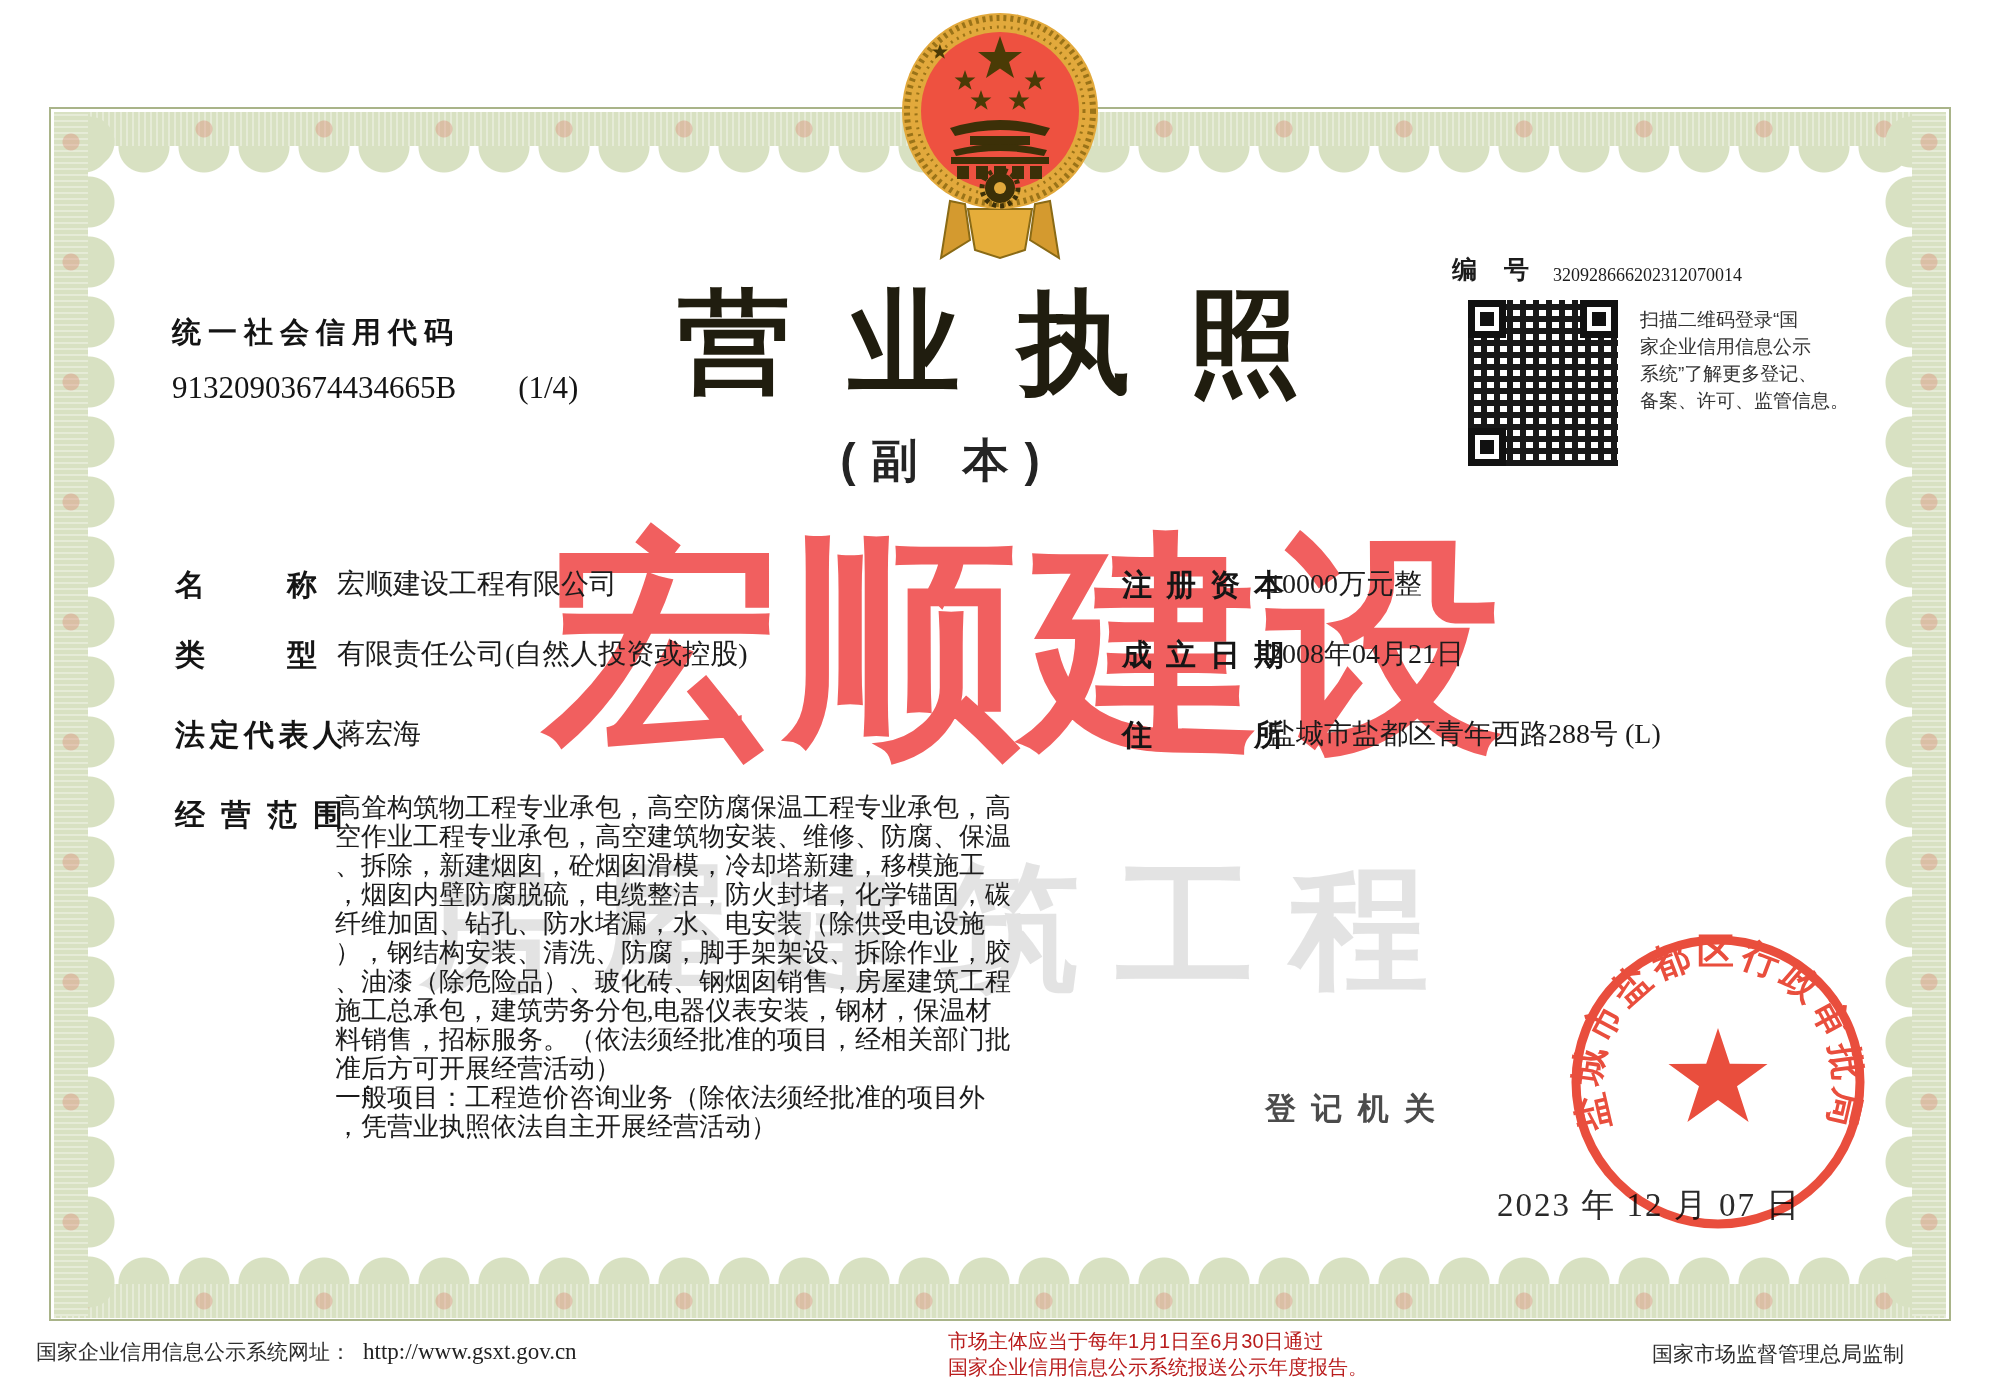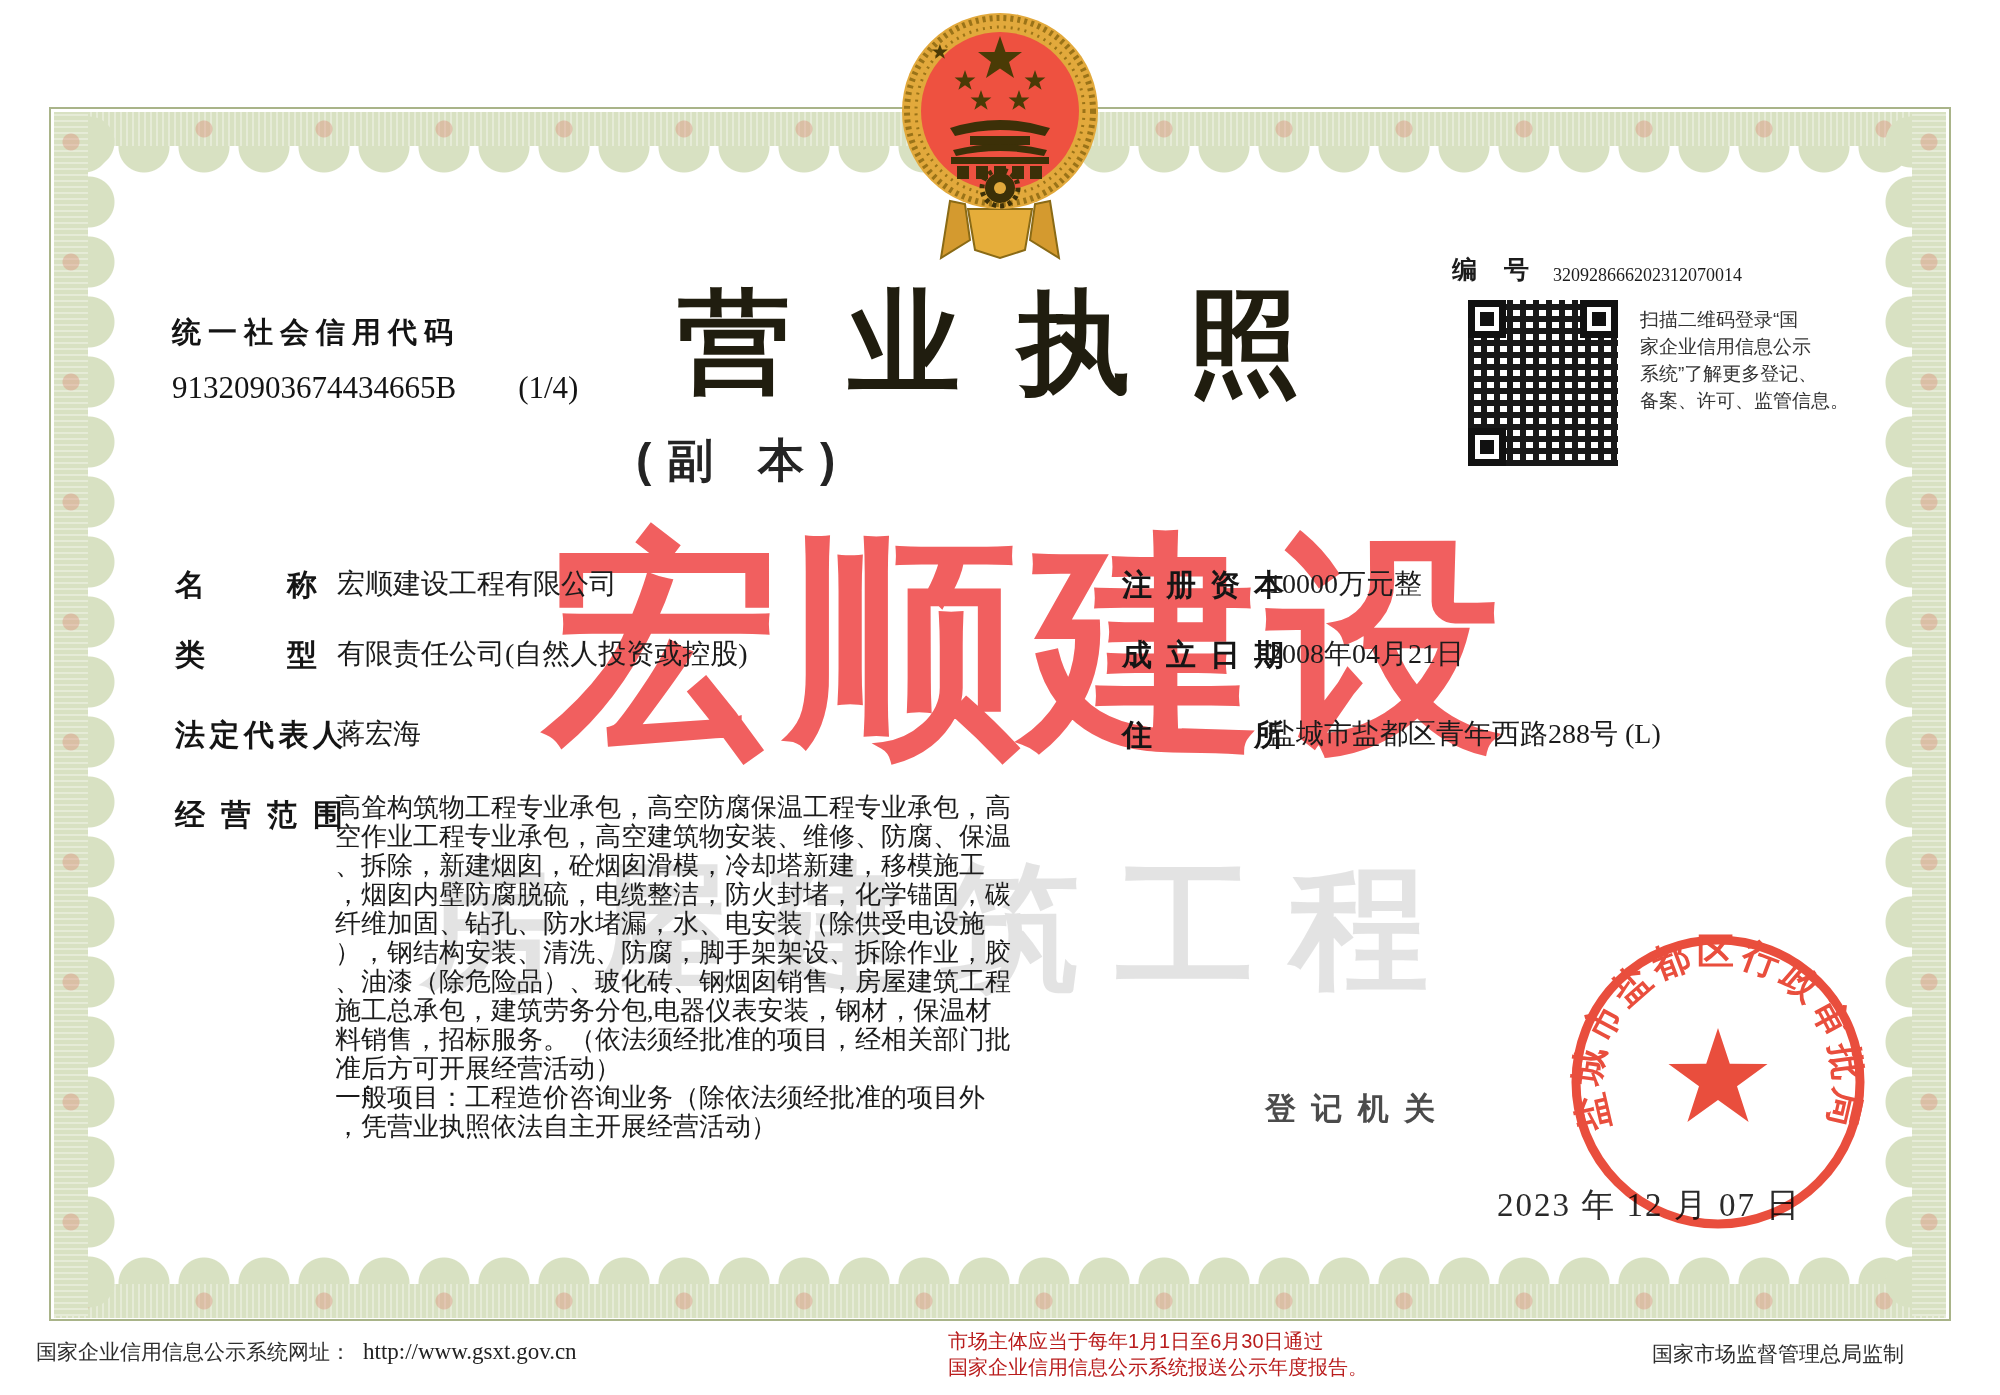--- a/index.html
+++ b/index.html
@@ -34,21 +34,21 @@
        letter-spacing:36px;color:#c9c9c9;opacity:.5;z-index:1;white-space:nowrap;}
 
   
   .credit-label{left:172px;top:313px;font-size:29px;font-weight:700;letter-spacing:7px;color:#141414;z-index:2;}
   .credit-code-row{left:172px;top:370px;z-index:2;font-family:"Liberation Serif",serif;font-size:31px;color:#141414;display:flex;gap:62px;align-items:flex-end;}
   .serial-row{left:1452px;top:253px;z-index:2;font-size:25px;color:#1c1c1c;display:flex;align-items:flex-end;gap:14px;white-space:nowrap;}
   .serial-label{font-weight:700;letter-spacing:10px;}
   .serial-number{font-family:"Liberation Serif",serif;font-size:18px;}
   .doc-title{left:620px;width:640px;top:284px;text-align:left;font-size:112px;line-height:1.05;
              font-weight:900;letter-spacing:58px;padding-left:58px;box-sizing:border-box;color:#201d0f;z-index:2;white-space:nowrap;}
-  .doc-subtitle{left:620px;width:640px;top:430px;font-size:46px;font-weight:700;
+  .doc-subtitle{left:620px;width:640px;top:430px;text-align:center;font-size:46px;font-weight:700;
                 letter-spacing:16px;padding-left:16px;box-sizing:border-box;color:#242424;z-index:2;}
 
   
   .qr{left:1468px;top:300px;width:150px;height:166px;background:#fff;z-index:2;}
   .qr-noise{position:absolute;inset:0;
     background-image:
       repeating-linear-gradient(0deg,#181818 0 6px,rgba(0,0,0,0) 6px 12px),
       repeating-linear-gradient(90deg,#181818 0 6px,#ffffff 6px 13px);}
   .qr-finder{position:absolute;width:38px;height:38px;border:7px solid #111;background:#fff;box-sizing:border-box;}
   .qr-finder::after{content:"";position:absolute;inset:5px;background:#111;}

